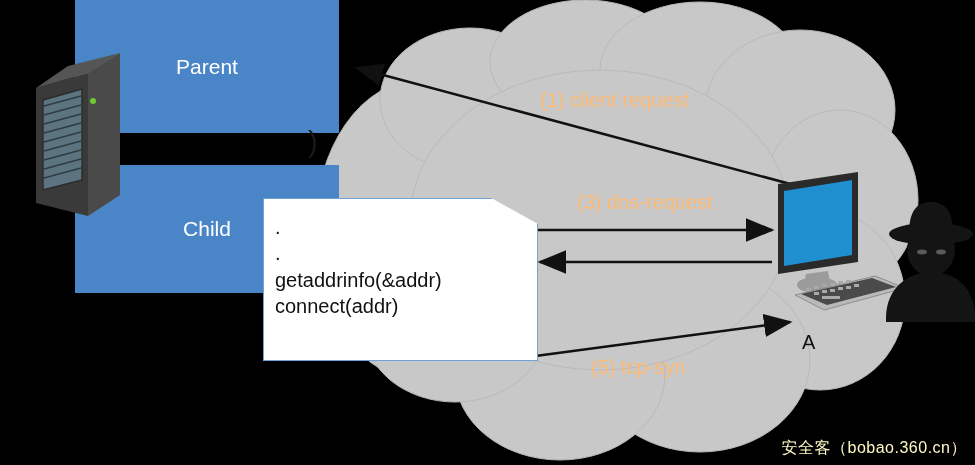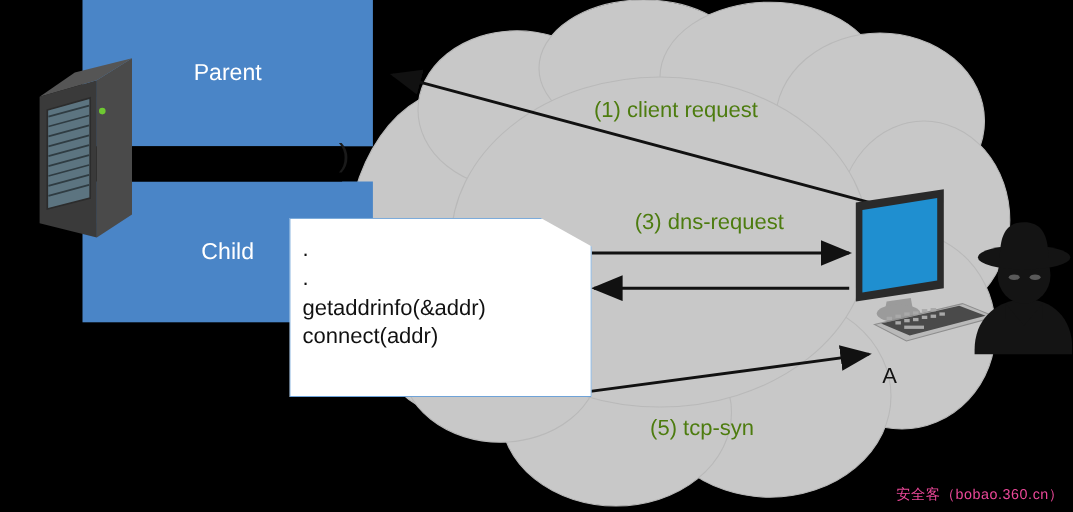--- a/index.html
+++ b/index.html
@@ -82,46 +82,46 @@
     top: 214px;
     width: 250px;
     font-size: 20px;
     color: #111111;
     line-height: 1.32;
     white-space: pre-line;
   }
   
   .alabel {
     position: absolute;
-    color: #4d7c0f;
+    color: #fdba74;
     font-size: 20px;
     line-height: 1.28;
     white-space: pre-line;
   }
   #lbl-1 { left: 540px; top: 88px; }
   #lbl-3 { left: 577px; top: 190px; text-align: right; }
   #lbl-4 { left: 568px; top: 269px; text-align: center; width: 182px; }
-  #lbl-5 { left: 591px; top: 355px; margin-top: 22px; }
+  #lbl-5 { left: 591px; top: 355px; }
   #lbl-attacker {
     position: absolute;
     left: 802px;
     top: 331px;
     font-size: 20px;
     color: #111111;
     overflow: hidden;
     width: 14px;
     white-space: nowrap;
   }
   
   #watermark {
     position: absolute;
     right: 8px;
     bottom: 6px;
-    color: #ec4899;
-    font-size: 13px;
+    color: #fef9c3;
+    font-size: 16px;
     letter-spacing: .5px;
     text-align: right;
   }
 </style>
 </head>
 <body>
 
 <div id="stage">
 
   <svg class="layer" viewBox="0 0 975 465">

